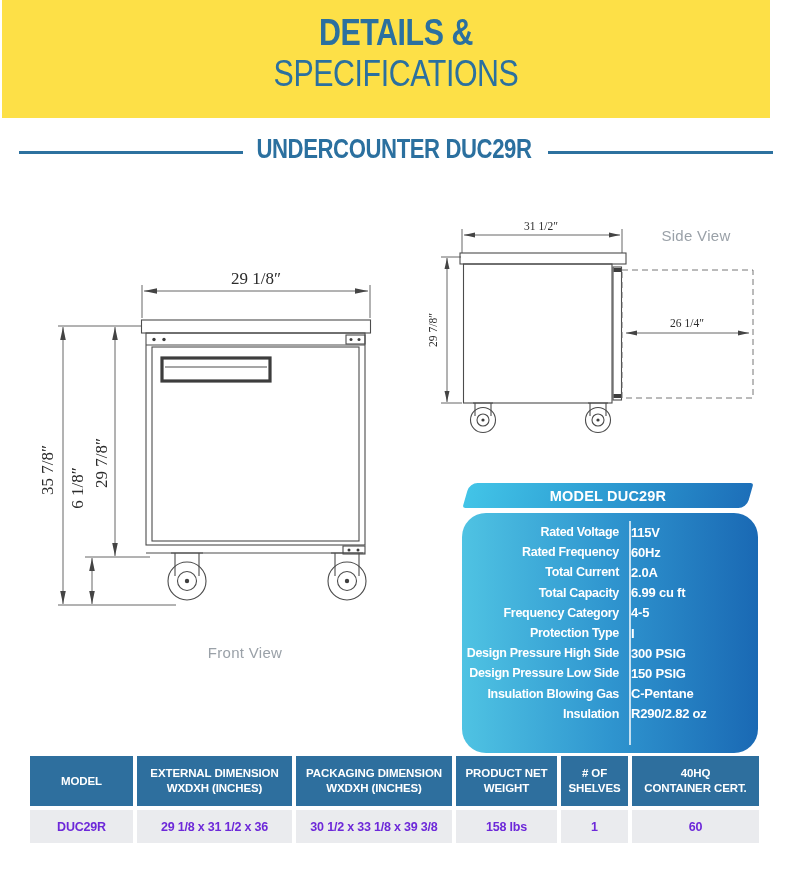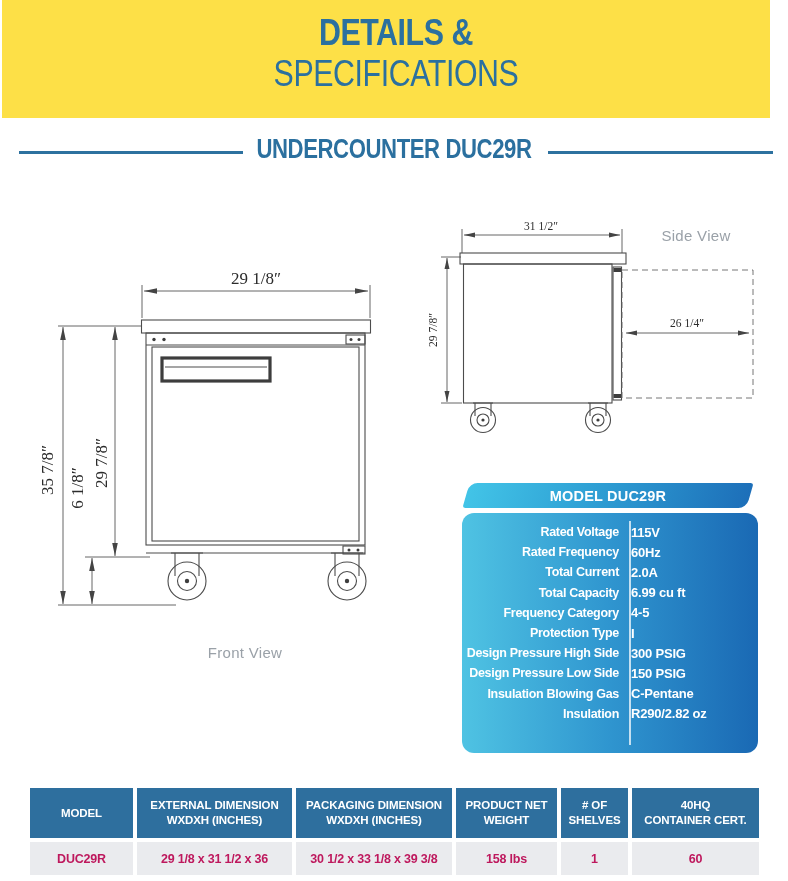--- a/index.html
+++ b/index.html
@@ -29,36 +29,36 @@
   .dot{fill:#3d3d3d;stroke:none;}
   .dimtxt{font-family:"Liberation Serif",serif;fill:#2b2b2b;}
   .caption{font-family:"Liberation Sans",sans-serif;fill:#9aa1a8;font-size:15px;letter-spacing:.3px;}
   
   .spec-panel{position:absolute;left:462px;top:483px;width:296px;}
   .spec-ribbon{height:25px;width:284px;margin-left:4px;border-radius:8px 3px 8px 3px;
                transform:skewX(-16deg);
                background:linear-gradient(90deg,#42c4e7 0%,#2e9fd4 45%,#1d6fb9 100%);}
   .spec-ribbon-inner{width:100%;height:100%;display:flex;align-items:center;justify-content:center;
                transform:skewX(16deg);color:#fff;font-size:14.5px;font-weight:700;letter-spacing:.2px;}
-  .spec-body{margin-top:5px;height:222px;padding:9px 0;border-radius:12px;position:relative;
+  .spec-body{margin-top:5px;height:222px;padding:9px 0;border-radius:24px;position:relative;
                background:linear-gradient(90deg,#4fc3e3 0%,#2f95cf 50%,#1a69b4 100%);}
   .spec-divider{position:absolute;left:167px;top:8px;bottom:8px;width:2px;
                background:rgba(255,255,255,.72);}
   .spec-row{display:flex;height:20.2px;align-items:center;}
   .spec-label{width:157px;text-align:right;padding-right:12px;color:#fff;
                font-size:12.5px;font-weight:700;letter-spacing:-0.3px;white-space:nowrap;}
   .spec-value{color:#fff;font-size:13px;font-weight:700;letter-spacing:-0.2px;white-space:nowrap;}
   
-  .bottom-table{position:absolute;left:30px;top:788px;}
+  .bottom-table{position:absolute;left:30px;top:756px;}
   .bt-grid{display:grid;grid-template-columns:103px 155px 156px 101px 67px 127px;gap:4px;}
   .bt-row{margin-top:4px;}
   .bt-h{background:#2e6f9e;color:#fff;height:50px;display:flex;align-items:center;justify-content:center;
         text-align:center;font-size:11.5px;font-weight:700;letter-spacing:-0.1px;
         white-space:pre-line;line-height:1.3;}
-  .bt-d{background:#eaebee;color:#be185d;height:33px;display:flex;align-items:center;justify-content:center;
+  .bt-d{background:#eaebee;color:#6d28d9;height:33px;display:flex;align-items:center;justify-content:center;
         font-size:12.5px;font-weight:700;letter-spacing:-0.2px;}
 </style>
 </head>
 <body>
 
 <div class="page">
 
   <div class="top-band">
     <div class="title1">DETAILS &amp;</div>
     <div class="title2">SPECIFICATIONS</div>

